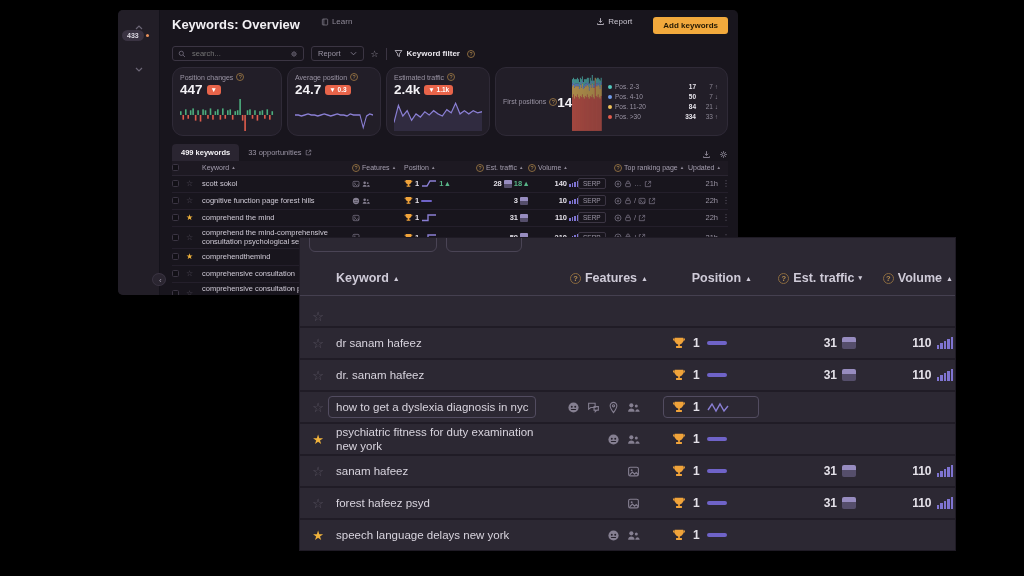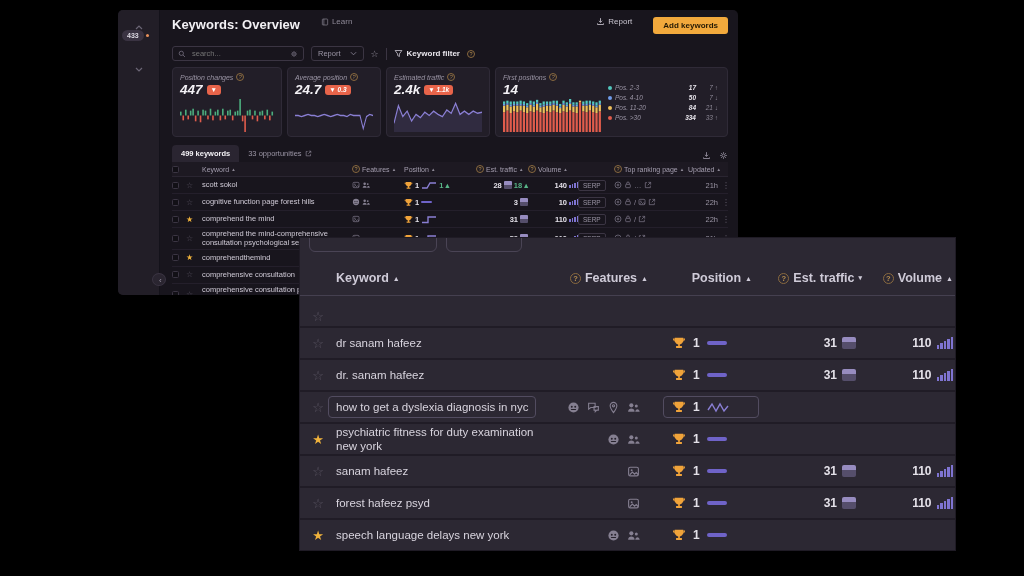--- a/index.html
+++ b/index.html
@@ -26,29 +26,29 @@
   .toolbar{display:flex;align-items:center;gap:7px;height:20px;margin-top:12px;}
   .search{width:132px;height:15px;border:1px solid #3b3543;border-radius:3px;display:flex;align-items:center;padding:0 5px;gap:4px;}
   .search input{flex:1;background:transparent;border:none;outline:none;color:#b6b1bf;font-size:7.5px;min-width:0;}
   .search input::placeholder{color:#6f randomly6a7a;}
   .groups{height:15px;border:1px solid #3b3543;border-radius:3px;padding:0 6px;font-size:7.5px;color:#9b95a5;display:flex;align-items:center;gap:9px;}
   .tb-star{font-size:9px;color:#9b95a5;}
   .tb-div{width:1px;height:12px;background:#3b3543;}
   .kw-filter{display:flex;align-items:center;gap:4px;font-size:8px;font-weight:bold;color:#e8e5ec;}
 
   .cards{display:flex;gap:5px;height:70px;margin-top:6px;}
-  .card{background:#221e28;border:1px solid #2f2a37;border-radius:4px;padding:5px 7px 4px;display:flex;flex-direction:column;min-width:0;font-style:italic;}
+  .card{background:#221e28;border:1px solid #2f2a37;border-radius:11px;padding:5px 7px 4px;display:flex;flex-direction:column;min-width:0;}
   .card-title{font-size:7px;color:#9b95a5;display:flex;align-items:center;gap:3px;white-space:nowrap;}
   .card-vrow{display:flex;align-items:center;gap:4px;margin-top:1px;}
   .card-value{font-size:13.5px;font-weight:bold;color:#f3f1f5;}
   .badge{background:#e8644a;color:#fff;font-size:6.5px;font-weight:bold;padding:1.5px 4px;border-radius:3px;white-space:nowrap;}
   .card-chart{flex:1;margin-top:2px;min-height:0;}
   .card-chart svg{display:block;width:100%;height:100%;}
   .card4-body{display:grid;grid-template-columns:1fr 112px;flex:1;min-height:0;column-gap:6px;}
-  .c4-left{display:flex;flex-direction:column;min-width:0;}
+  .c4-left{display:flex;flex-direction:row;min-width:0;}
   .legend{display:flex;flex-direction:column;justify-content:center;gap:3px;padding-right:2px;}
   .lg-row{display:grid;grid-template-columns:7px 1fr 20px 22px;align-items:center;font-size:6.5px;color:#9b95a5;}
   .lg-dot{width:4px;height:4px;border-radius:50%;}
   .lg-val{color:#e8e5ec;font-weight:bold;text-align:right;}
   .lg-delta{text-align:right;color:#8d8896;}
 
   .tabs-row{display:flex;align-items:flex-end;margin-top:8px;height:17px;}
   .tab{font-size:7.5px;padding:4px 9px;border-radius:4px 4px 0 0;display:flex;align-items:center;gap:3px;cursor:pointer;}
   .tab.active{background:#2a2531;color:#f3f1f5;font-weight:bold;}
   .tab.inactive{color:#9b95a5;text-align:center;}

